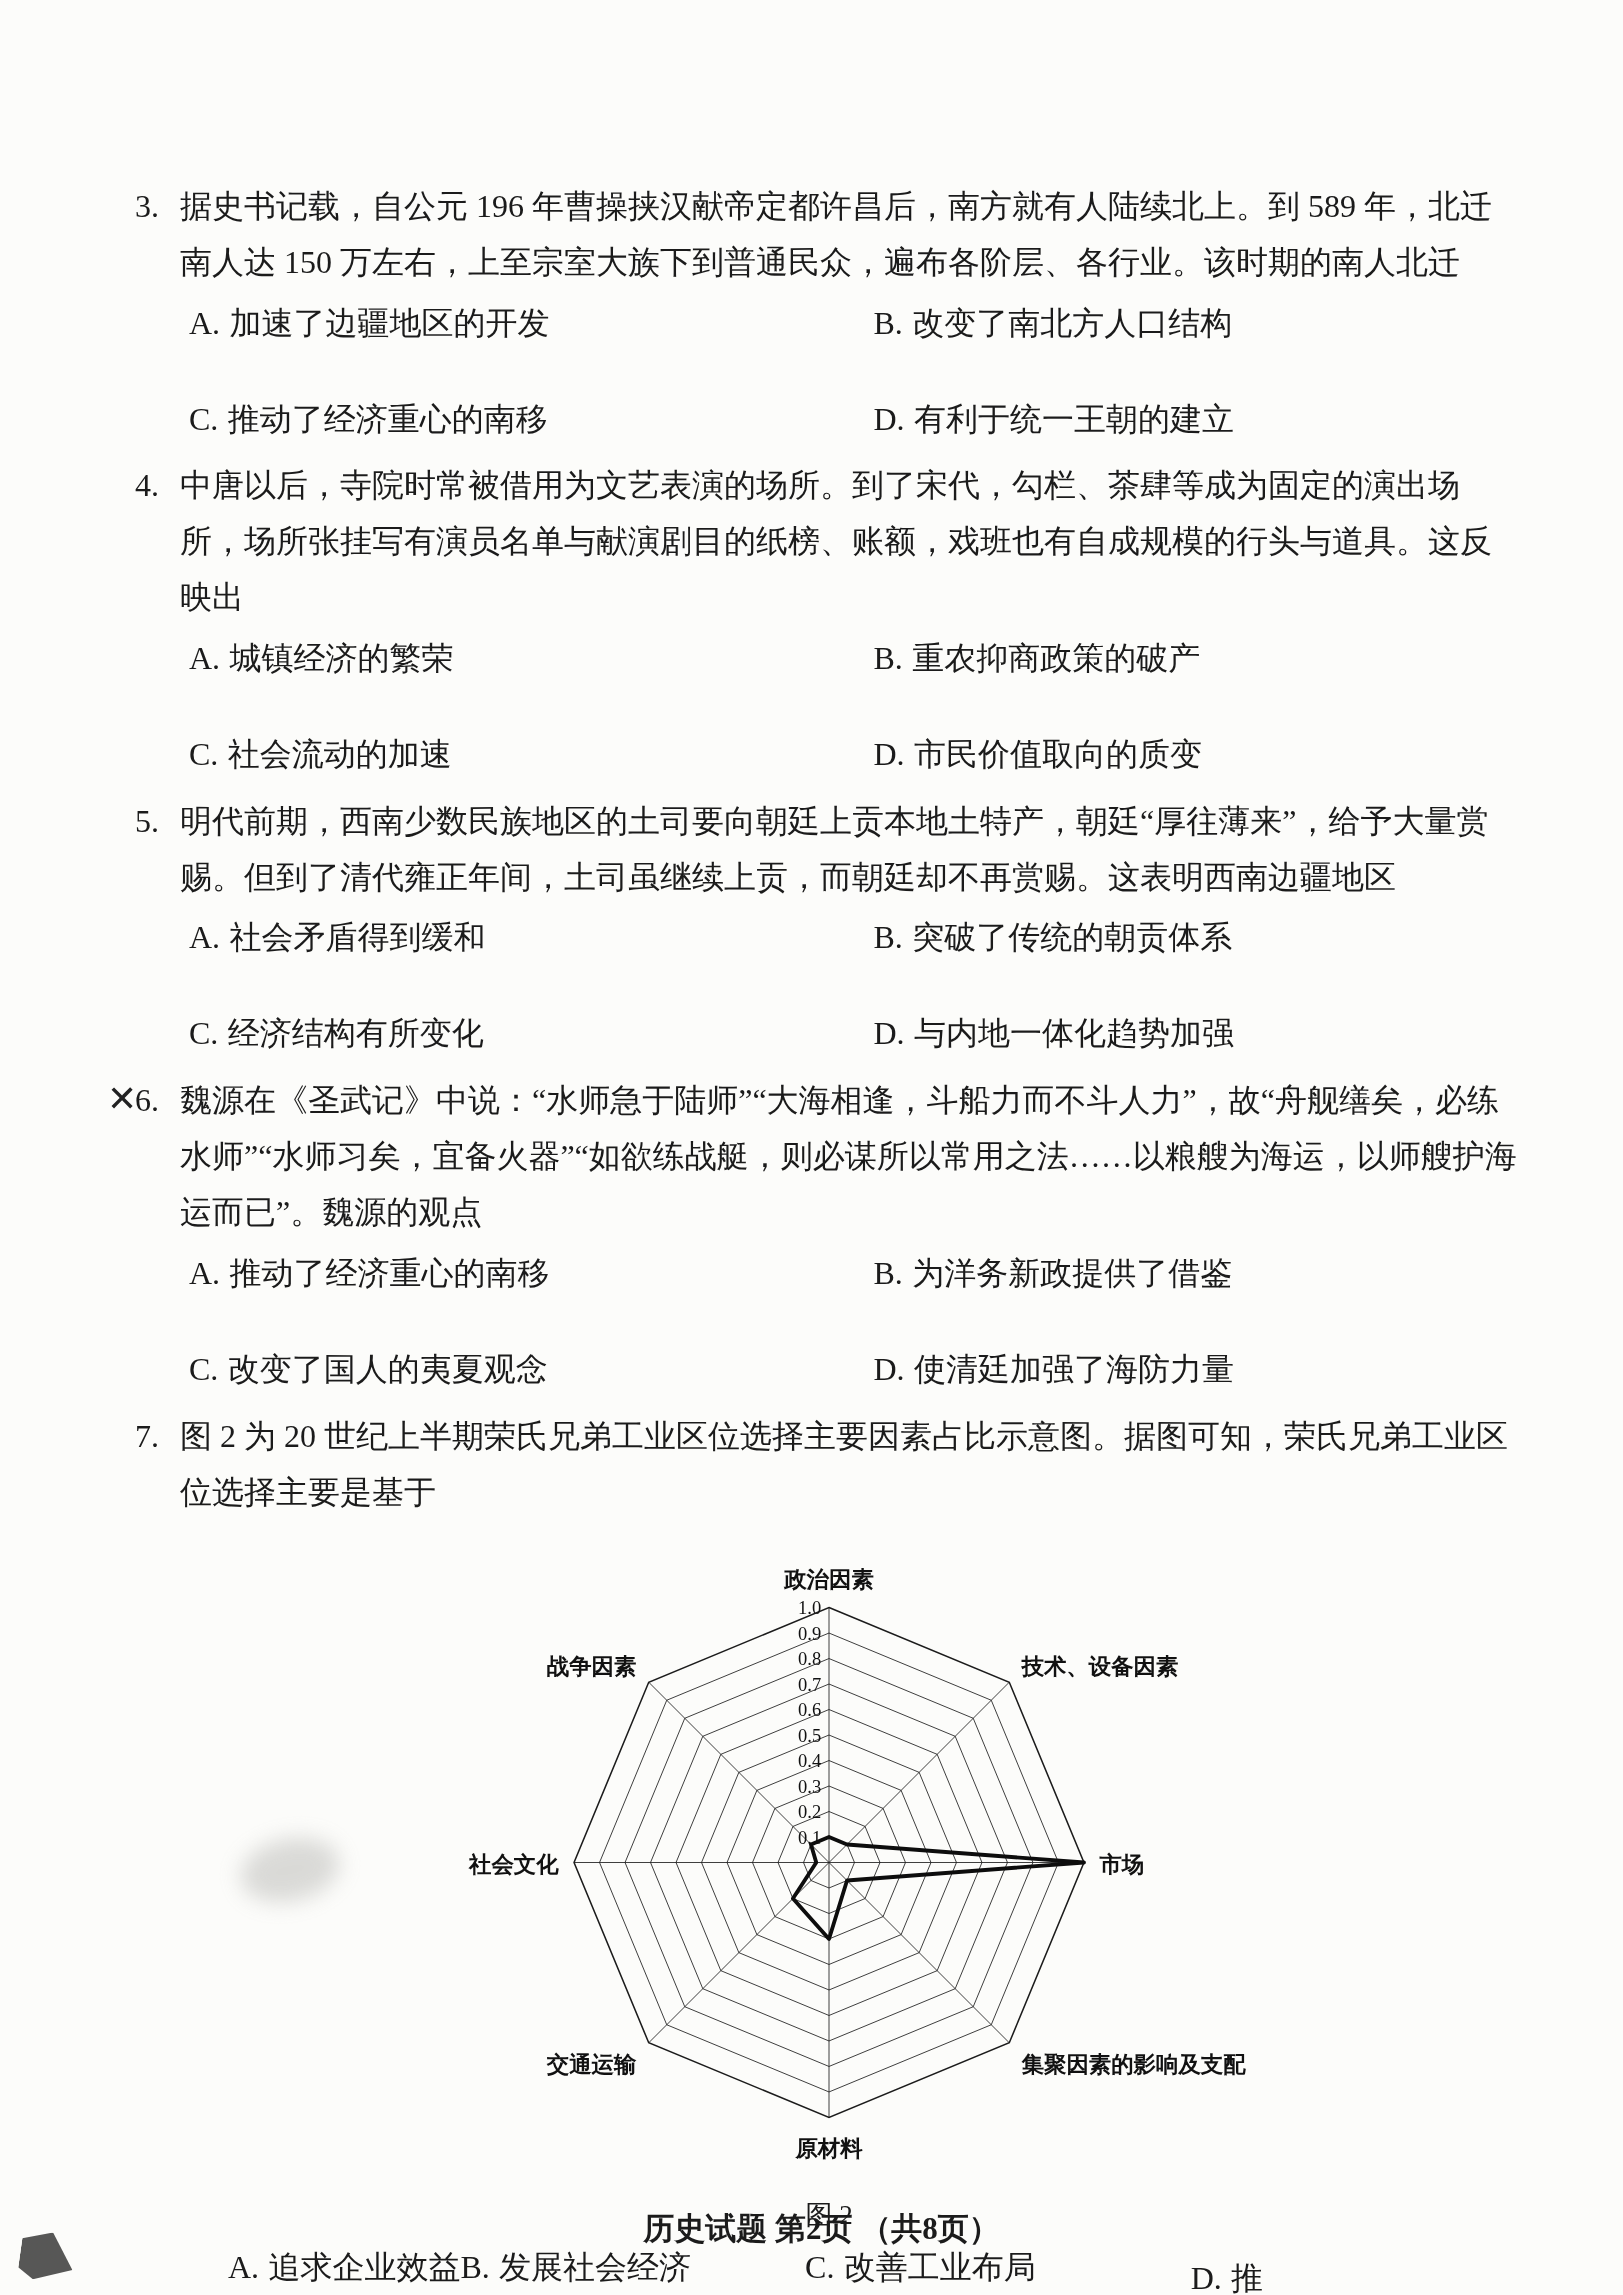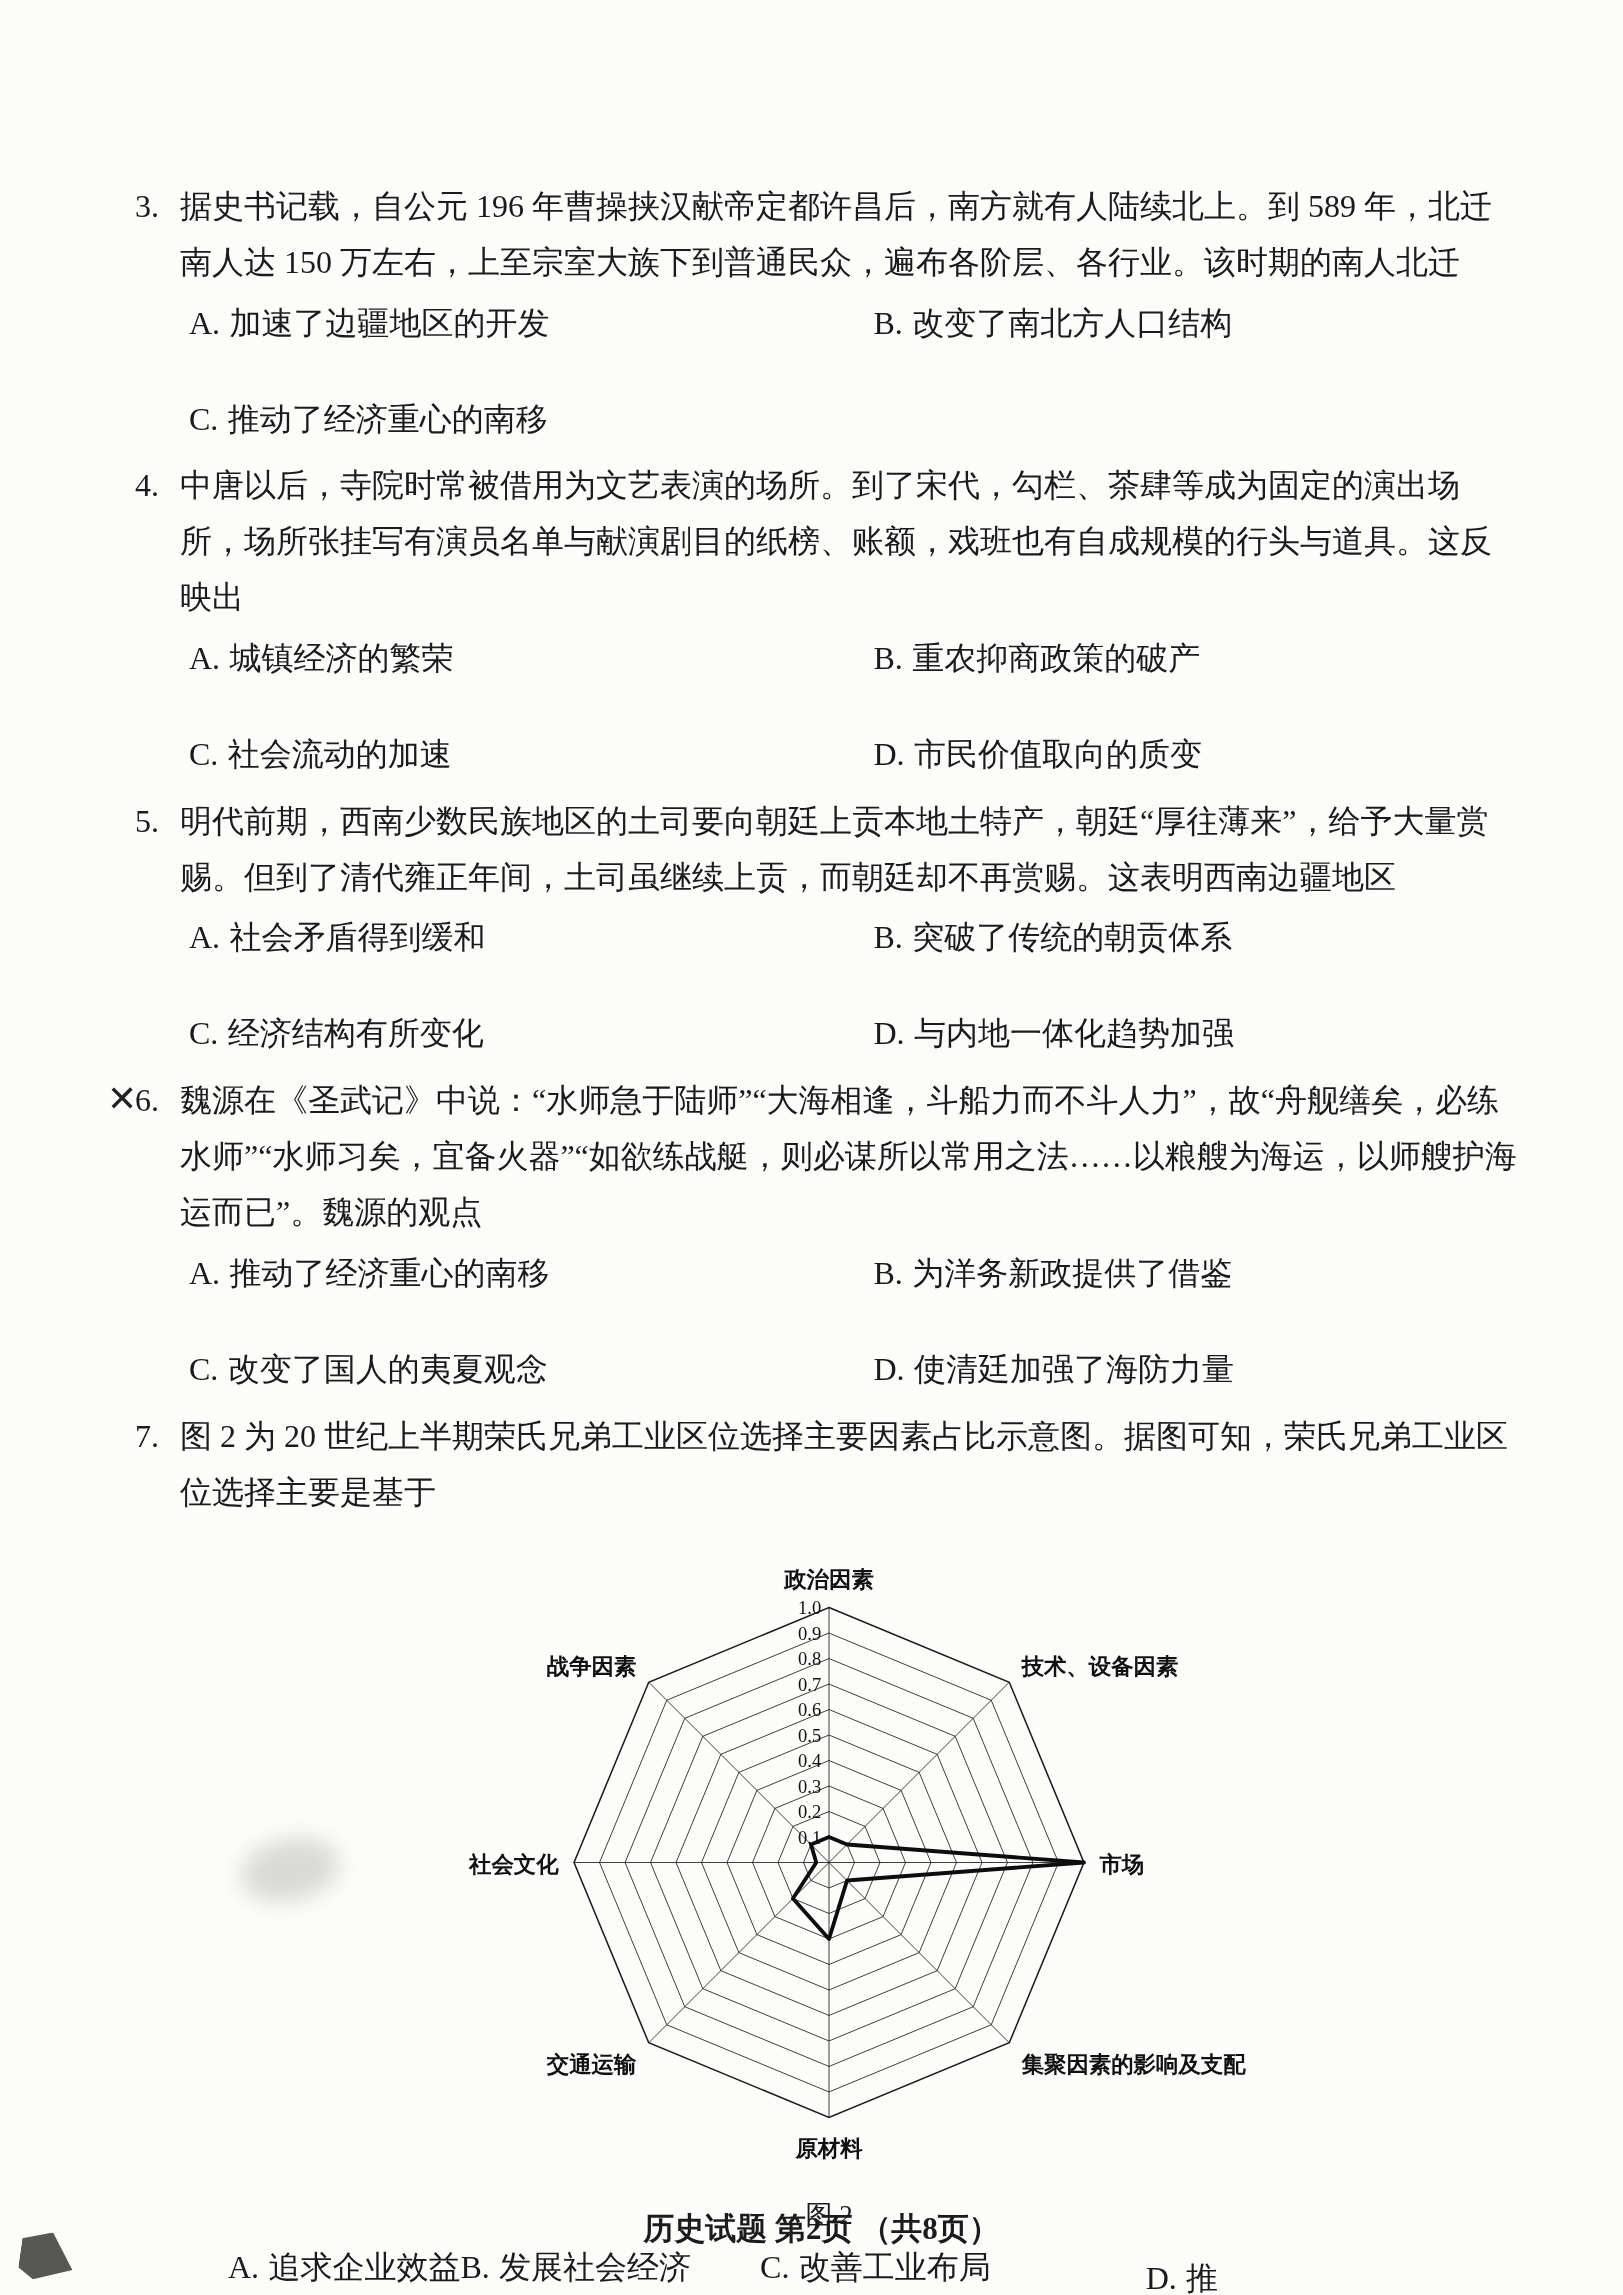--- a/index.html
+++ b/index.html
@@ -27,21 +27,21 @@
     padding-left:54px; margin-top:4.6px; line-height:56px;gap:40px;
   }
   .option { white-space:nowrap; }
   .olabel { margin-right:9.3px; }
   .chart-fig { width:1128px; margin:3.1px auto 0 auto; text-align:center; }
   .chart-fig svg { display:block; }
   .chart-caption { font-size:27px; line-height:40px; text-align:center; }
   .q7-options { display:flex; align-items:center; padding-left:93px; margin-top:7.7px; line-height:49px; white-space:nowrap; }
   .q7-options .q7opt { margin-right:0; }
   .q7-options .sp1 { }
-  .q7-options .sp2 { margin-left:69px; }
+  .q7-options .sp2 { margin-left:114px; }
   .q7-options .sp3 { margin-left:155px; transform:translateY(10.8px); }
   .page-footer {
     position:absolute; bottom:45px; left:0; width:100%;
     text-align:center; font-size:31px; font-weight:bold;padding-left:20px;
   }
   .smudge-left {
     position:absolute; left:240px; top:1839px; width:100px; height:62px;
     background:#9a9a96; opacity:.35; filter:blur(10.8px); border-radius:50%;
     transform:rotate(-12deg);
   }
@@ -59,20 +59,21 @@
 
   <section class="question">
     <p class="qstem">
       <span class="qnum">3.</span>
       <span>据史书记载，自公元 196 年曹操挟汉献帝定都许昌后，南方就有人陆续北上。到 589 年，北迁南人达 150 万左右，上至宗室大族下到普通民众，遍布各阶层、各行业。该时期的南人北迁</span>
     </p>
     <div class="options">
       <div class="option"><span class="olabel">A.</span><span>加速了边疆地区的开发</span></div>
       <div class="option"><span class="olabel">B.</span><span>改变了南北方人口结构</span></div>
       <div class="option"><span class="olabel">C.</span><span>推动了经济重心的南移</span></div>
+      <div class="option"><span class="olabel">D.</span><span>有利于统一王朝的建立</span></div>
     </div>
   </section>
 
   <section class="question">
     <p class="qstem">
       <span class="qnum">4.</span>
       <span>中唐以后，寺院时常被借用为文艺表演的场所。到了宋代，勾栏、茶肆等成为固定的演出场所，场所张挂写有演员名单与献演剧目的纸榜、账额，戏班也有自成规模的行头与道具。这反映出</span>
     </p>
     <div class="options">
       <div class="option"><span class="olabel">A.</span><span>城镇经济的繁荣</span></div>

